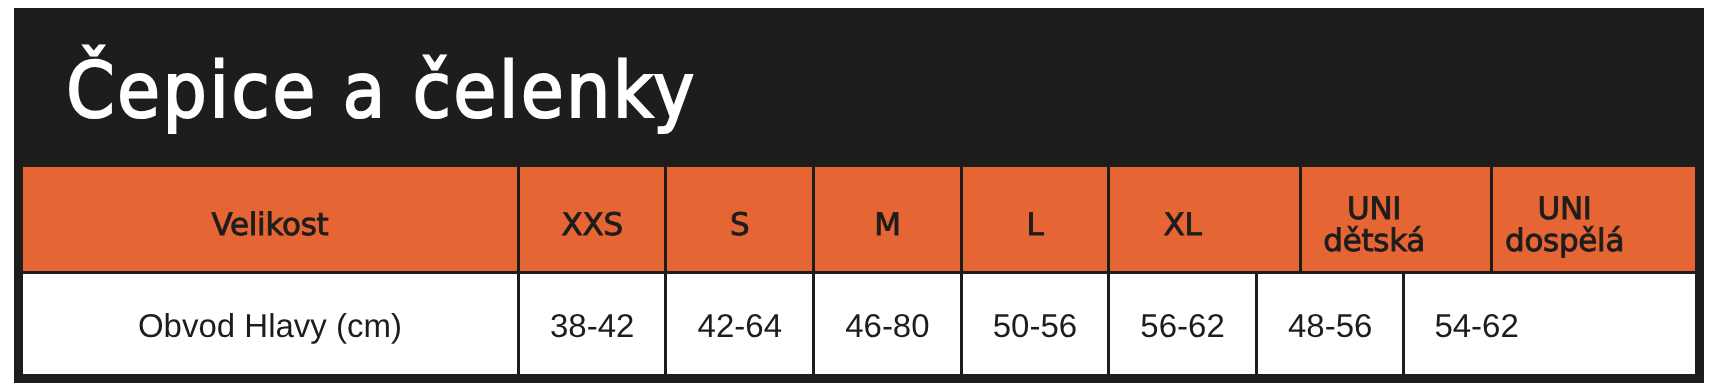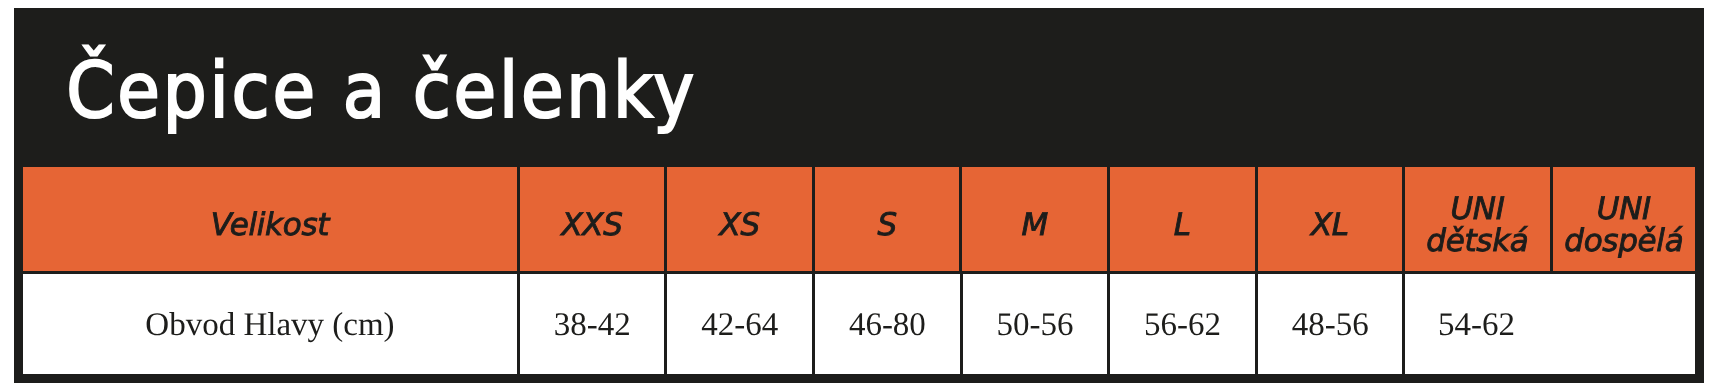--- a/index.html
+++ b/index.html
@@ -30,41 +30,40 @@
   .row-head{top:0;height:104px;background:#e66535;}
   .row-body{top:107px;height:100px;background:#ffffff;}
   .gap{position:absolute;left:0;top:104px;width:1672px;height:3px;background:#1d1d1b;}
   .cell{box-sizing:border-box;display:flex;align-items:center;justify-content:center;
         text-align:center;color:#1d1d1b;position:relative;}
   .cell + .cell{border-left:3.4px solid #1d1d1b;}
   .c-first{width:493.9px;}
   .c-rest{width:147.6px;}
   .c-last{width:145.3px;}
   .row-head .cell{font-family:"DejaVu Sans",sans-serif;font-stretch:normal;font-size:31px;font-weight:400;
-                  line-height:32.1px;letter-spacing:-0.3px;-webkit-text-stroke:0.9px #1d1d1b;padding-top:12px;font-style:italic;}
-  .row-body .cell{font-family:Liberation Serif, serif;font-stretch:condensed;font-size:33px;
+                  line-height:32.1px;letter-spacing:-0.3px;-webkit-text-stroke:0.9px #1d1d1b;padding-top:12px;}
+  .row-body .cell{font-family:Liberation Sans, sans-serif;font-stretch:condensed;font-size:33px;
                   font-weight:400;line-height:33px;letter-spacing:0px;padding-top:2.6px;}
-  .two-line{white-space:pre-line;}
+  .two-line{white-space:pre-line;margin-left:44px;}
 </style>
 </head>
 <body>
 
 <div class="sheet">
 
   <div class="header-bar">
     <div class="title">Čepice a čelenky</div>
 
   </div>
 
   <div class="tbl">
     <div class="tbl-inner">
       <div class="row row-head">
           <div class="cell c-first">Velikost</div>
           <div class="cell c-rest">XXS</div>
-          <div class="cell c-rest">XS</div>
           <div class="cell c-rest">S</div>
           <div class="cell c-rest">M</div>
           <div class="cell c-rest">L</div>
           <div class="cell c-rest">XL</div>
           <div class="cell c-rest two-line">UNI
 dětská</div>
           <div class="cell c-last two-line">UNI
 dospělá</div>
         </div>
       <div class="gap"></div>

